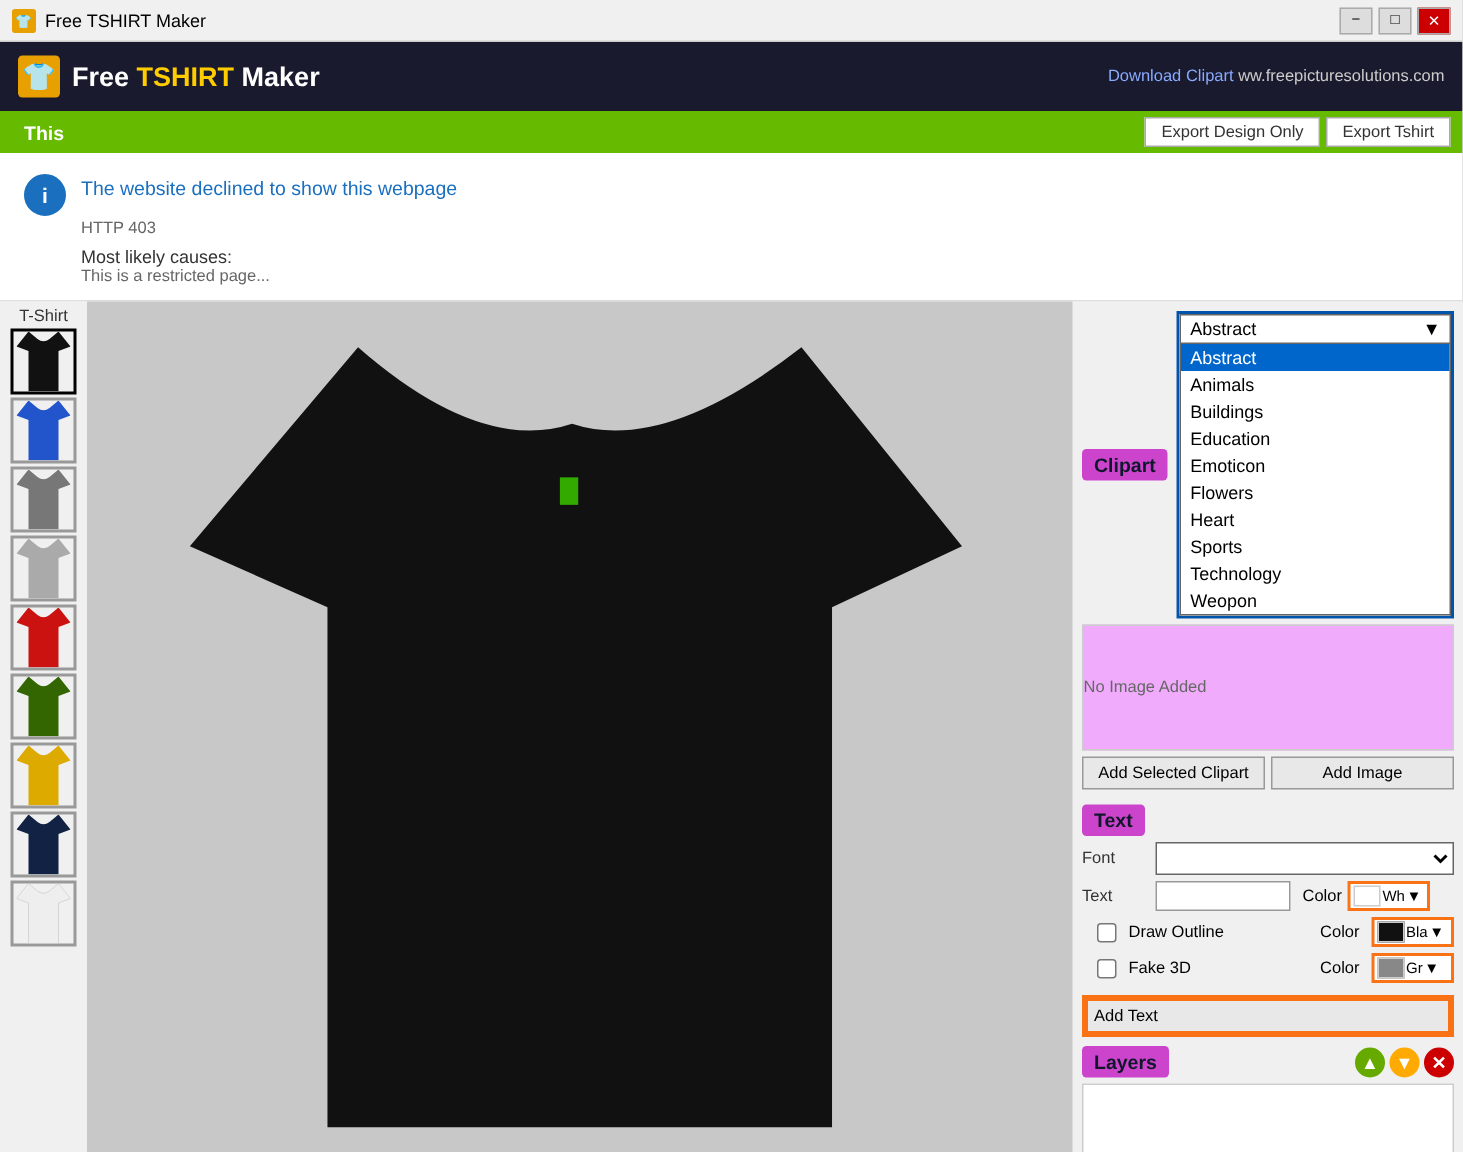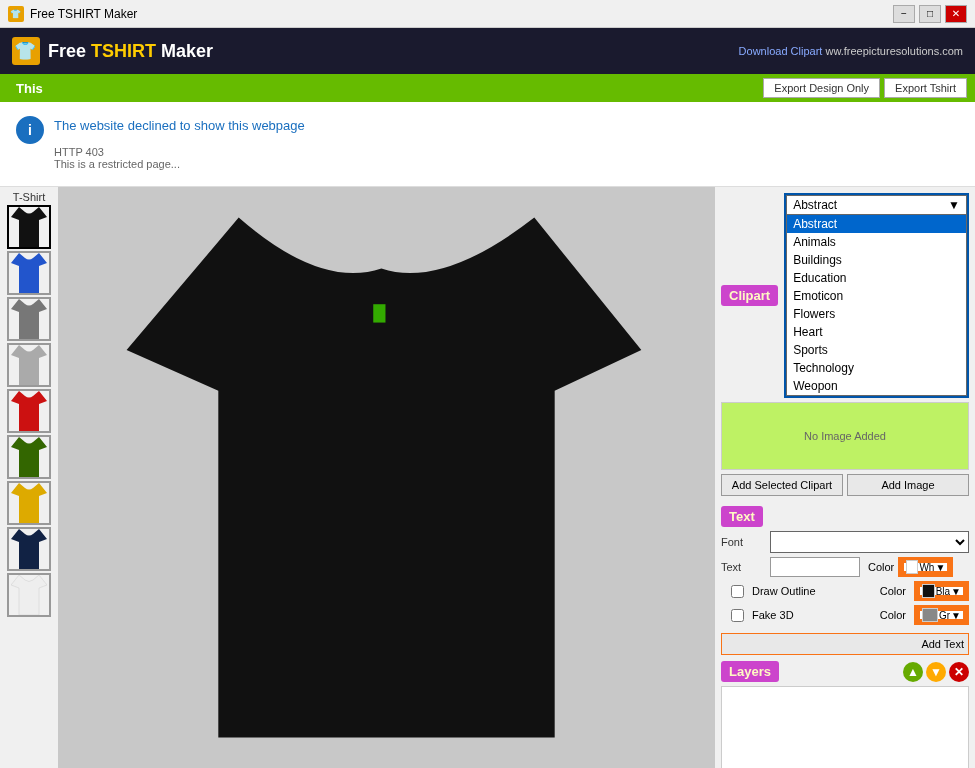--- a/index.html
+++ b/index.html
@@ -119,21 +119,21 @@
       padding: 6px;
       display: flex;
       flex-direction: column;
       gap: 6px;
       overflow-y: auto;
     }
 
     
     .section-header {
       background: #cc44cc;
-      color: #fef9c3;
+      color: #0f172a;
       font-weight: bold;
       font-size: 13px;
       padding: 3px 8px;
       border-radius: 3px;
       display: inline-block;
     }
     .section-row {
       display: flex;
       align-items: center;
       gap: 6px;
@@ -153,26 +153,25 @@
       z-index: 10;
     }
     .dropdown-item {
       padding: 2px 6px;
       cursor: pointer;
       font-size: 12px;
     }
     .dropdown-item.selected { background: #0066cc; color: white; }
 
     .clipart-image-area {
-      background: #bef264;
+      background: #f0abfc;
       border: 1px solid #ccc;
-      height: 68px;
-      display: flex;
-      align-items: center;
-      justify-content: center;
+      height: 84px;
+      display: flex;
+      align-items: center;
       margin-bottom: 4px;
       font-size: 11px;
       color: #666;
     }
     .clipart-buttons { display: flex; gap: 4px; margin-bottom: 4px; }
     .panel-btn {
       flex: 1;
       background: #e8e8e8;
       border: 1px solid #999;
       padding: 4px 6px;
@@ -195,35 +194,35 @@
       border: 1px solid #999;
       padding: 2px 4px;
       font-size: 11px;
       height: 20px;
     }
     .color-dropdown {
       width: 55px;
       display: flex;
       align-items: center;
       gap: 1px;
-      border: 6px solid #f97316;
+      border: 2px solid #f97316;
       height: 20px;
       padding: 0 2px;
       background: white;
       cursor: pointer;
       font-size: 10px;
     }
     .add-text-btn {
       width: 100%;
       background: #e8e8e8;
-      border: 1px solid #f97316;
+      border: 4px solid #f97316;
       padding: 4px;
       font-size: 11px;
       cursor: pointer;
-      text-align: right;
+      text-align: left;
       margin-top: 4px;
     }
 
     
     .layers-section {}
     .layers-header-row {
       display: flex;
       align-items: center;
       justify-content: space-between;
       margin-bottom: 4px;
@@ -314,20 +313,21 @@
     <button class="menu-btn">Export Tshirt</button>
   </div>
 </div>
 
 <div class="webpage-notice">
   <div class="notice-row">
     <div class="notice-icon">i</div>
     <div class="notice-text">The website declined to show this webpage</div>
   </div>
   <div class="notice-http">HTTP 403</div>
+  <div class="notice-cause">Most likely causes:</div>
   <div class="notice-sub">This is a restricted page...</div>
 </div>
 
 <div class="main-content">
 
   <div class="tshirt-sidebar">
     <div class="tshirt-label">T-Shirt</div>
 
     <div class="tshirt-thumb selected">
       <svg width="36" height="40" viewBox="0 0 36 40">

